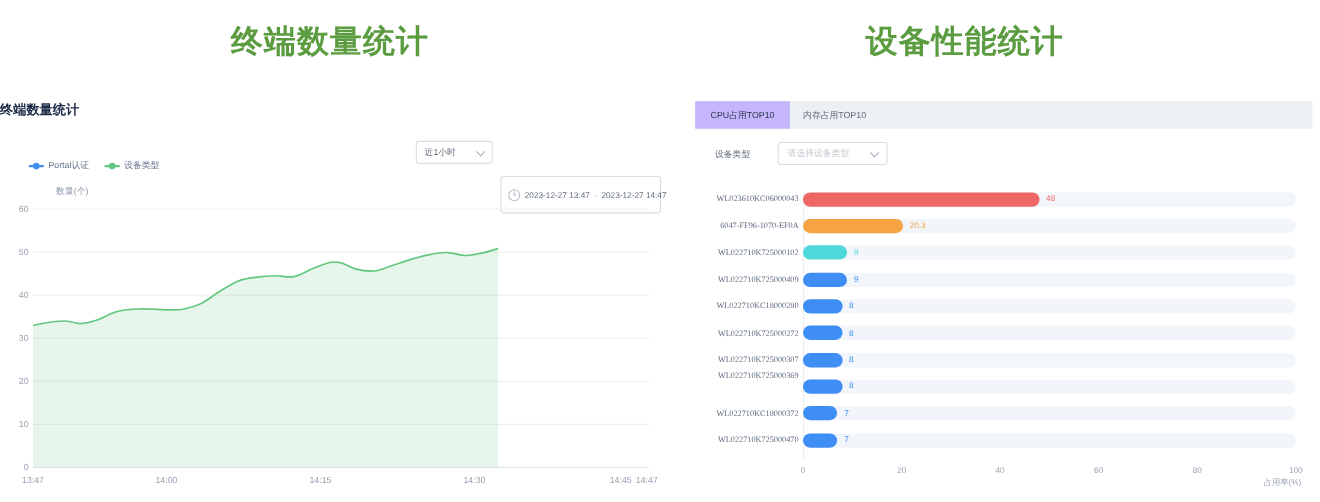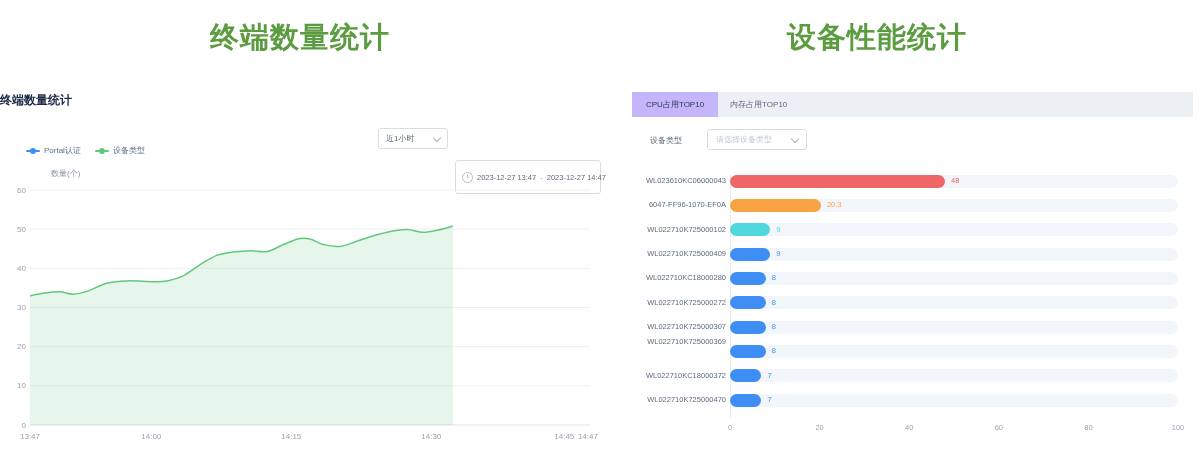--- a/index.html
+++ b/index.html
@@ -30,21 +30,21 @@
   
   .tabbar{position:absolute;left:632px;top:92px;width:561px;height:25px;background:#eceff3;display:flex;align-items:stretch;}
   .tab{padding:0 12px;line-height:25px;font-size:8px;color:#5d6b7c;cursor:pointer;}
   .tab.active{background:#c4b5fd;font-weight:normal;color:#2c3a4d;padding:0 14px;}
   .dev-label{position:absolute;left:650px;top:135px;font-size:8px;color:#5f6b7a;}
   .dev-select{position:absolute;left:684px;top:129px;width:100px;height:21px;border:1px solid #d8dde4;border-radius:3px;
     display:flex;align-items:center;justify-content:space-between;padding:0 8px;box-sizing:border-box;background:#fff;margin-left:23px;}
   .dev-select .ph{font-size:8px;color:#c1c7cf;}
   .bar-area{position:absolute;left:632px;top:162px;width:561px;height:294px;}
   .bar-axis-line{position:absolute;left:98px;top:12px;width:1px;height:244px;background:#e9edf2;}
-  .bar-label{position:absolute;left:0;width:94px;text-align:right;font-size:7.5px;color:#5d6a7d;line-height:10px;}
+  .bar-label{position:absolute;left:0;width:94px;text-align:right;font-size:7.5px;color:#5d6a7d;line-height:10px;font-family:Liberation Serif, serif;}
   .bar-track{position:absolute;left:98px;width:448px;height:13px;border-radius:7px;background:#f2f5f9;}
   .bar-fill{position:absolute;left:98px;height:13px;border-radius:7px;}
   .bar-value{position:absolute;font-size:7.5px;line-height:10px;}
   .bx-tick{position:absolute;top:261px;width:30px;text-align:center;font-size:7.5px;color:#98a2b2;}
   .bx-name{position:absolute;top:272px;left:98px;width:453px;text-align:right;font-size:7.5px;color:#98a2b2;}
 </style>
 </head>
 <body>
 
 <div class="page">
@@ -162,15 +162,16 @@
       <div class="bar-label" style="top:233.0px">WL022710K725000470</div>
       <div class="bar-track" style="top:231.5px;background:#f2f5f9"></div>
       <div class="bar-fill" style="top:231.5px;width:31.4px;background:#3e8ef5"></div>
       <div class="bar-value" style="top:233.0px;left:135.4px;color:#3e8ef5">7</div>
       <div class="bx-tick" style="left:83.0px">0</div>
       <div class="bx-tick" style="left:172.6px">20</div>
       <div class="bx-tick" style="left:262.2px">40</div>
       <div class="bx-tick" style="left:351.8px">60</div>
       <div class="bx-tick" style="left:441.4px">80</div>
       <div class="bx-tick" style="left:531.0px">100</div>
+      <div class="bx-name">占用率(%)</div>
     </div>
 
 </div>
 
 </body></html>

